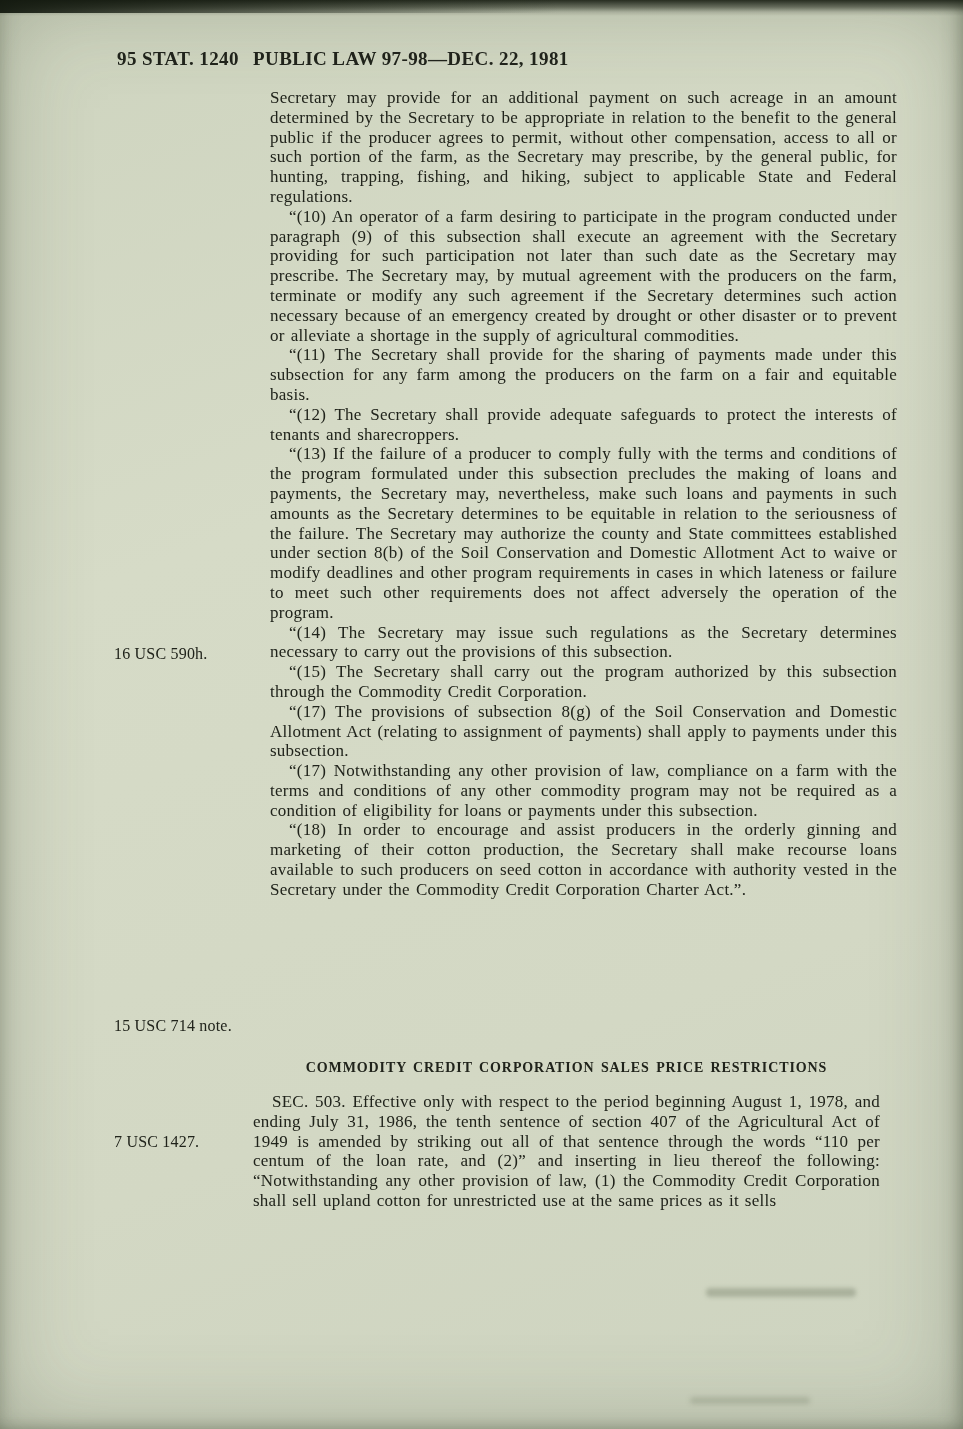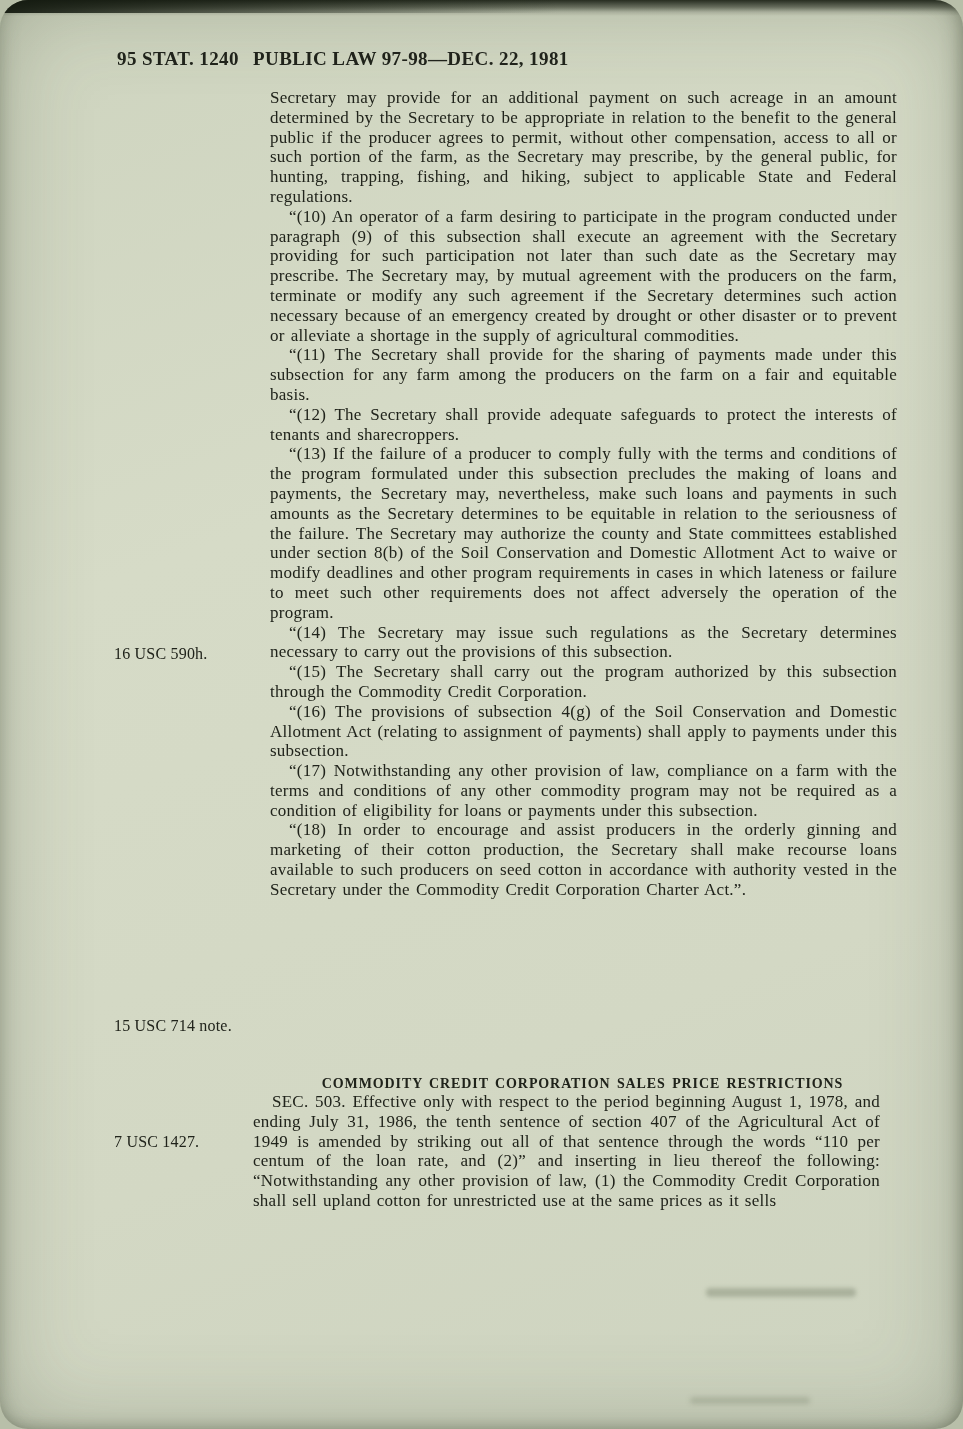--- a/index.html
+++ b/index.html
@@ -12,21 +12,20 @@
     width: 963px;
     height: 1429px;
     background: linear-gradient(160deg, #ced4bf 0%, #d6dbc7 35%, #d3d8c4 70%, #cdd3bf 100%);
     overflow: hidden;
     font-family: "Liberation Serif", "DejaVu Serif", serif;
     color: #20231b;
     box-shadow: inset 0 0 90px rgba(70,78,58,0.30),
                 inset -12px 0 20px -10px rgba(70,78,58,0.45),
                 inset 12px 0 20px -12px rgba(70,78,58,0.30),
                 inset 0 -10px 18px -10px rgba(70,78,58,0.35);
-    border-radius: 28px;
   }
   .top-edge {
     position: absolute;
     top: 0; left: 0; right: 0;
     height: 16px;
     background: linear-gradient(to bottom, rgba(32,38,26,0.95) 0px, rgba(32,38,26,0.55) 7px, rgba(32,38,26,0.15) 12px, rgba(32,38,26,0) 16px);
   }
   .top-edge-dark {
     position: absolute;
     top: 0; left: 0;
@@ -83,21 +82,21 @@
   .para {
     margin: 0;
     text-indent: 0;
   }
   .para.indent { text-indent: 19px; }
   .section-heading {
     position: absolute;
     top: 1060px;
     left: 253px;
     width: 627px;
-    margin: 16px;
+    margin: 0;
     text-align: center;
     font-size: 14px;
     font-weight: bold;
     letter-spacing: 0.9px;
     word-spacing: 2px;
   }
   .section-block {
     position: absolute;
     top: 1092px;
     left: 253px;
@@ -147,21 +146,21 @@
   <div class="margin-note note-2">7 USC 1427.</div>
 
   <main class="text-block">
       <p class="para">Secretary may provide for an additional payment on such acreage in an amount determined by the Secretary to be appropriate in relation to the benefit to the general public if the producer agrees to permit, without other compensation, access to all or such portion of the farm, as the Secretary may prescribe, by the general public, for hunting, trapping, fishing, and hiking, subject to applicable State and Federal regulations.</p>
       <p class="para indent">“(10) An operator of a farm desiring to participate in the program conducted under paragraph (9) of this subsection shall execute an agreement with the Secretary providing for such participation not later than such date as the Secretary may prescribe. The Secretary may, by mutual agreement with the producers on the farm, terminate or modify any such agreement if the Secretary determines such action necessary because of an emergency created by drought or other disaster or to prevent or alleviate a shortage in the supply of agricultural commodities.</p>
       <p class="para indent">“(11) The Secretary shall provide for the sharing of payments made under this subsection for any farm among the producers on the farm on a fair and equitable basis.</p>
       <p class="para indent">“(12) The Secretary shall provide adequate safeguards to protect the interests of tenants and sharecroppers.</p>
       <p class="para indent">“(13) If the failure of a producer to comply fully with the terms and conditions of the program formulated under this subsection precludes the making of loans and payments, the Secretary may, nevertheless, make such loans and payments in such amounts as the Secretary determines to be equitable in relation to the seriousness of the failure. The Secretary may authorize the county and State committees established under section 8(b) of the Soil Conservation and Domestic Allotment Act to waive or modify deadlines and other program requirements in cases in which lateness or failure to meet such other requirements does not affect adversely the operation of the program.</p>
       <p class="para indent">“(14) The Secretary may issue such regulations as the Secretary determines necessary to carry out the provisions of this subsection.</p>
       <p class="para indent">“(15) The Secretary shall carry out the program authorized by this subsection through the Commodity Credit Corporation.</p>
-      <p class="para indent">“(16) The provisions of subsection 4(g) of the Soil Conservation and Domestic Allotment Act (relating to assignment of payments) shall apply to payments under this subsection.</p>
+      <p class="para indent">“(17) The provisions of subsection 8(g) of the Soil Conservation and Domestic Allotment Act (relating to assignment of payments) shall apply to payments under this subsection.</p>
       <p class="para indent">“(17) Notwithstanding any other provision of law, compliance on a farm with the terms and conditions of any other commodity program may not be required as a condition of eligibility for loans or payments under this subsection.</p>
       <p class="para indent">“(18) In order to encourage and assist producers in the orderly ginning and marketing of their cotton production, the Secretary shall make recourse loans available to such producers on seed cotton in accordance with authority vested in the Secretary under the Commodity Credit Corporation Charter Act.”.</p>
     </main>
 
   <h2 class="section-heading">COMMODITY CREDIT CORPORATION SALES PRICE RESTRICTIONS</h2>
 
   <div class="section-block">
       <p class="para indent">SEC. 503. Effective only with respect to the period beginning August 1, 1978, and ending July 31, 1986, the tenth sentence of section 407 of the Agricultural Act of 1949 is amended by striking out all of that sentence through the words “110 per centum of the loan rate, and (2)” and inserting in lieu thereof the following: “Notwithstanding any other provision of law, (1) the Commodity Credit Corporation shall sell upland cotton for unrestricted use at the same prices as it sells</p>
     </div>
 

